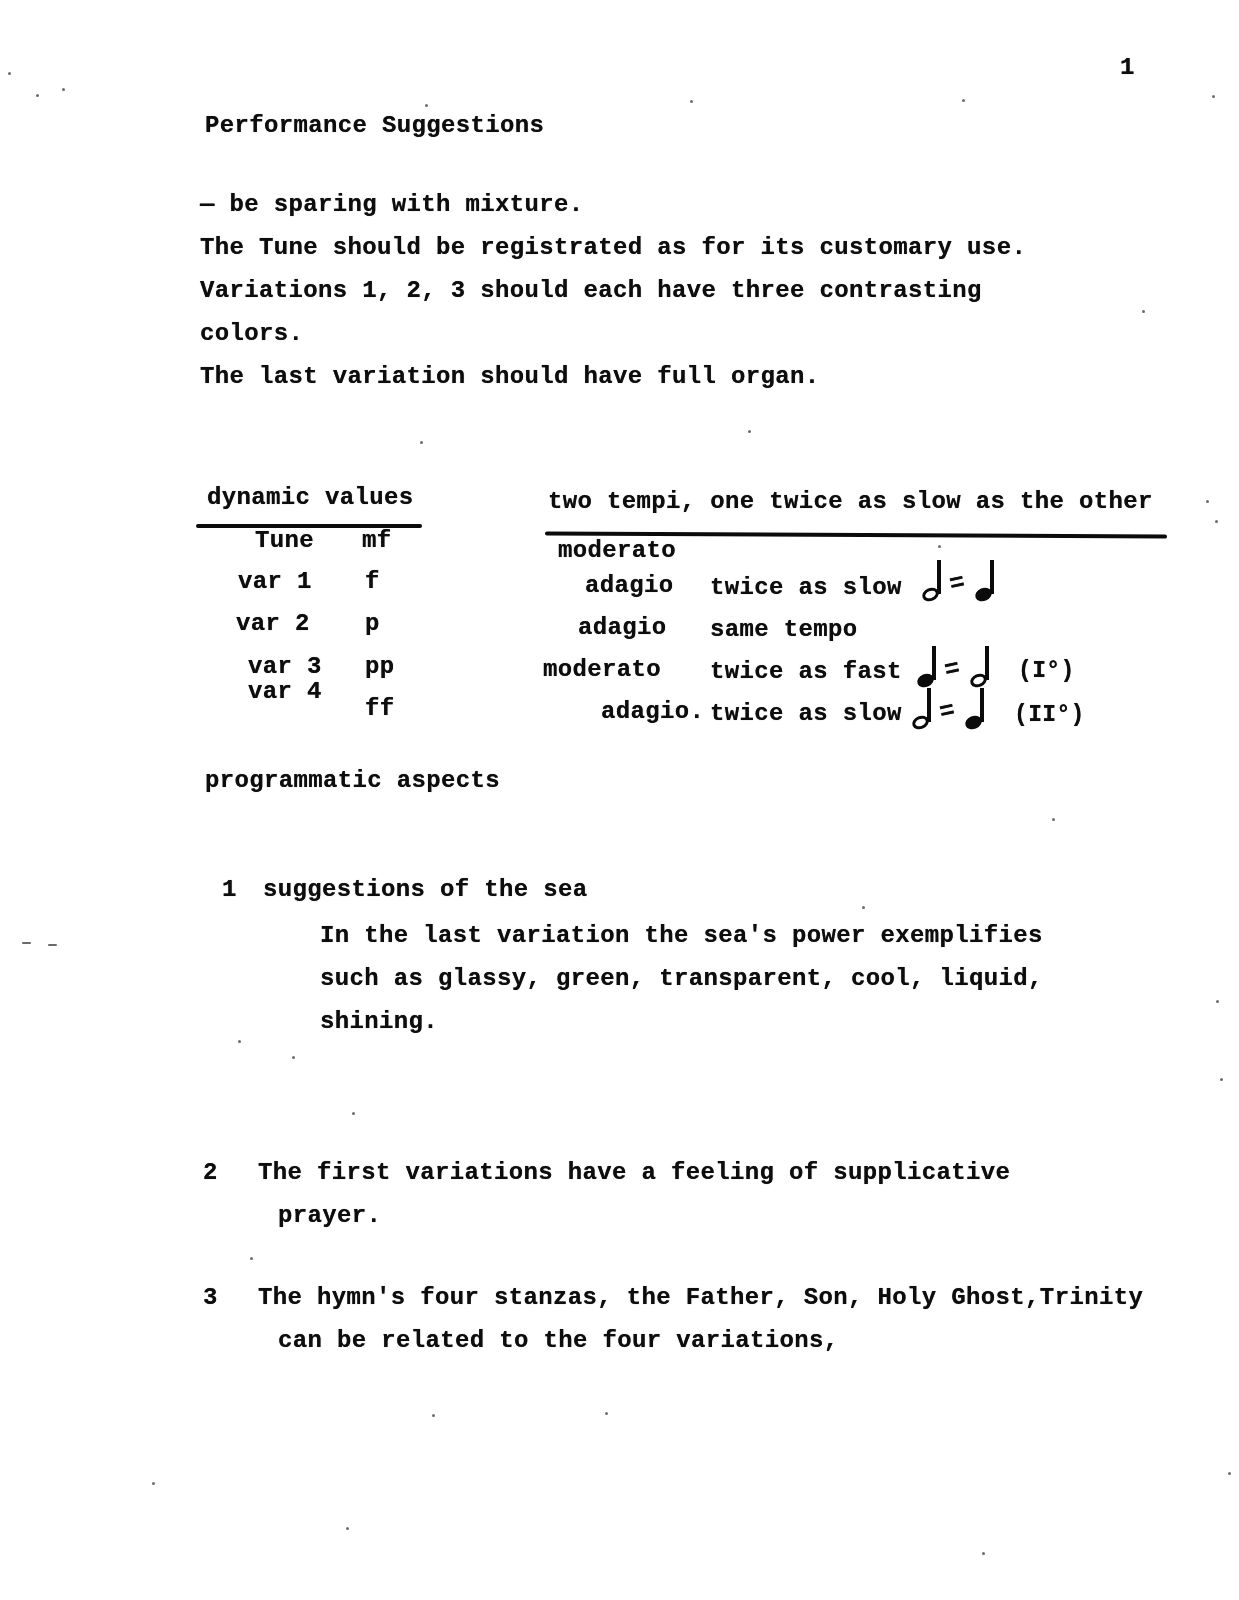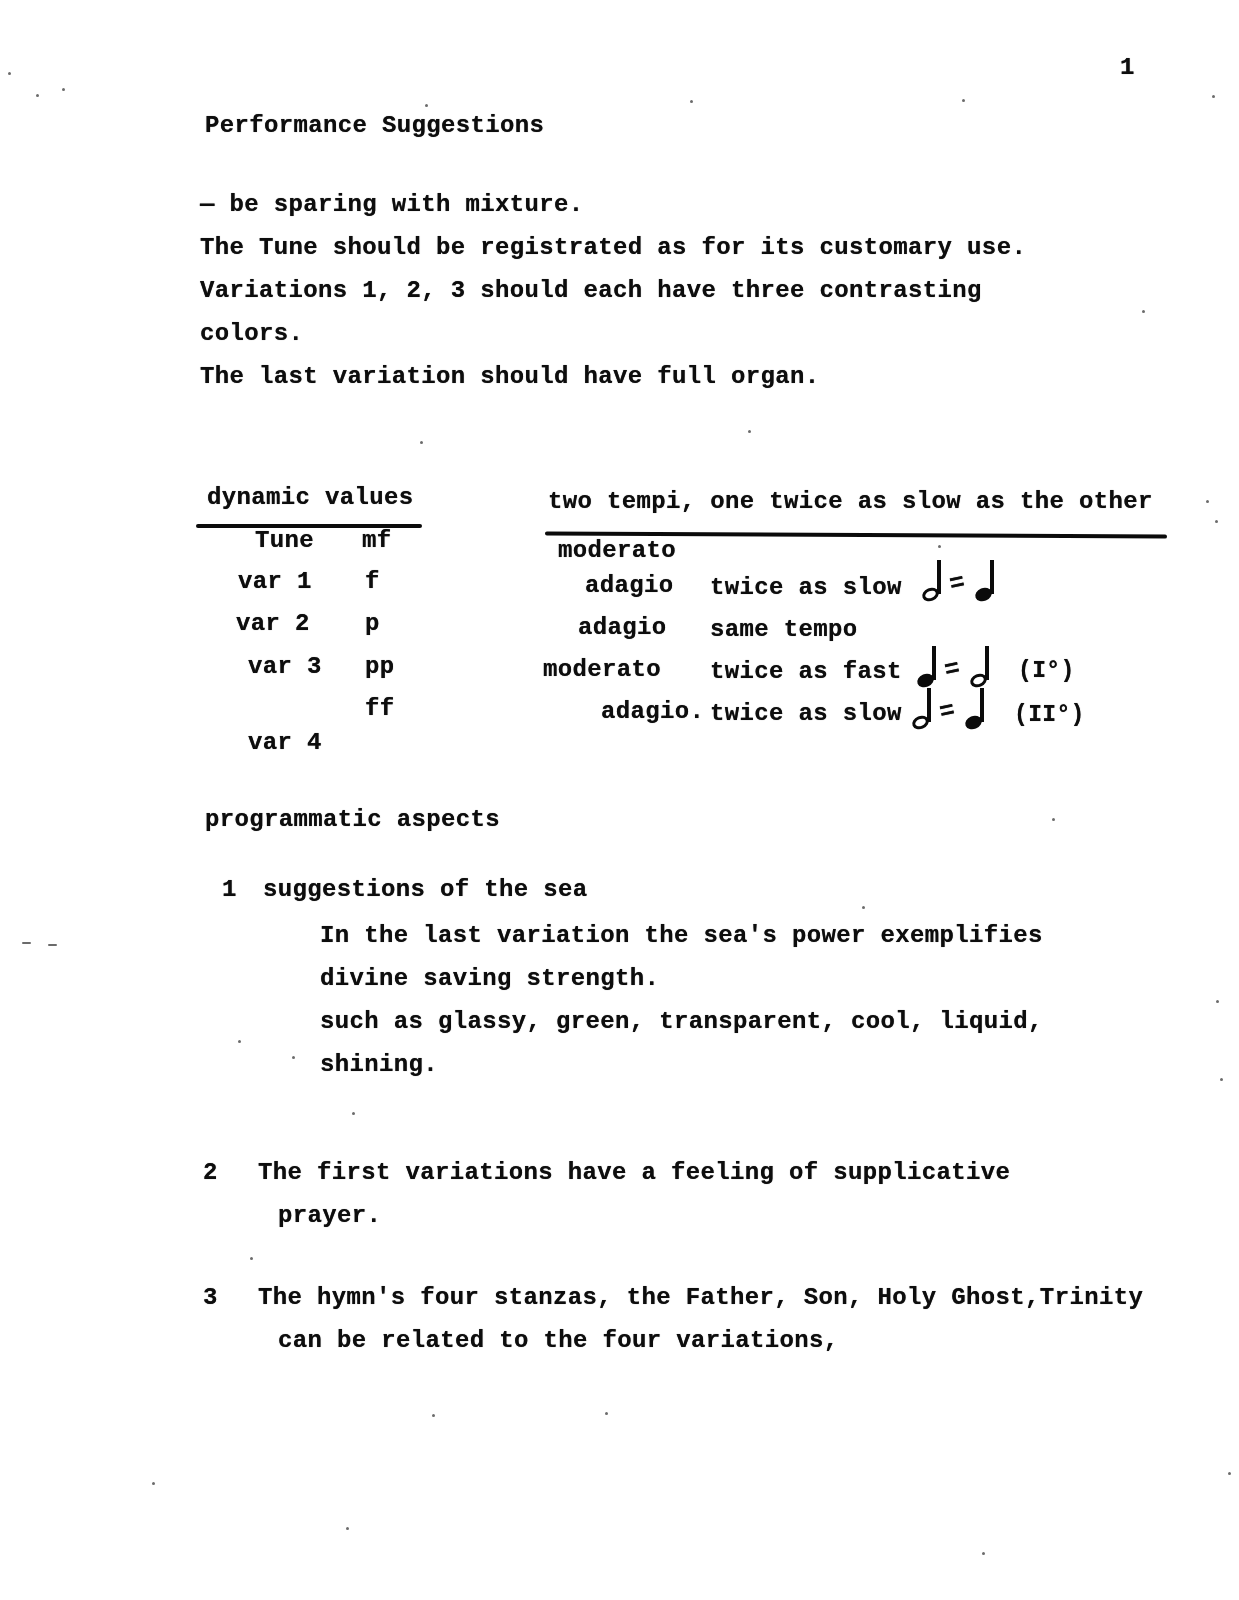--- a/index.html
+++ b/index.html
@@ -60,21 +60,21 @@
 
     <div class="t abs" style="left:238px; top:568px;">var 1</div>
     <div class="t abs" style="left:365px; top:568px;">f</div>
 
     <div class="t abs" style="left:236px; top:610px;">var 2</div>
     <div class="t abs" style="left:365px; top:610px;">p</div>
 
     <div class="t abs" style="left:248px; top:653px;">var 3</div>
     <div class="t abs" style="left:365px; top:653px;">pp</div>
 
-    <div class="t abs" style="left:248px; top:729px;text-align:right;">var 4</div>
+    <div class="t abs" style="left:248px; top:678px;text-align:right;">var 4</div>
     <div class="t abs" style="left:365px; top:695px;">ff</div>
   </div>
 
   <div>
     <div class="t abs" style="left:548px; top:488px;">two tempi, one twice as slow as the other</div>
     <div class="rule" style="left:545px; top:533px; width:622px; height:4px; transform:rotate(0.3deg);"></div>
 
     <div class="t abs" style="left:558px; top:537px;">moderato</div>
 
     <div class="t abs" style="left:585px; top:572px;">adagio</div>
@@ -118,28 +118,27 @@
         </span>
       <span class="neq">=</span>
       <span class="note quarter">
           <span class="nstem"></span>
           <span class="nhead"></span>
         </span>
     </div>
     <div class="t abs annot" style="left:1014px; top:702px;">(II°)</div>
   </div>
 
-  <div class="t abs" style="left:205px; top:806px;text-align:right;">programmatic aspects</div>
+  <div class="t abs" style="left:205px; top:767px;text-align:right;">programmatic aspects</div>
 
   <div>
     <div class="t abs" style="left:222px; top:876px;">1</div>
     <div class="t abs" style="left:263px; top:876px;">suggestions of the sea</div>
     <div class="abs block" style="left:320px; top:914px;">
       <div class="t">In the last variation the sea's power exemplifies</div>
-      <div class="t">divine saving strength.</div>
       <div class="t">such as glassy, green, transparent, cool, liquid,</div>
       <div class="t">shining.</div>
     </div>
   </div>
 
   <div>
     <div class="t abs" style="left:203px; top:1159px;">2</div>
     <div class="t abs" style="left:258px; top:1159px;">The first variations have a feeling of supplicative</div>
     <div class="t abs" style="left:278px; top:1202px;">prayer.</div>
   </div>

